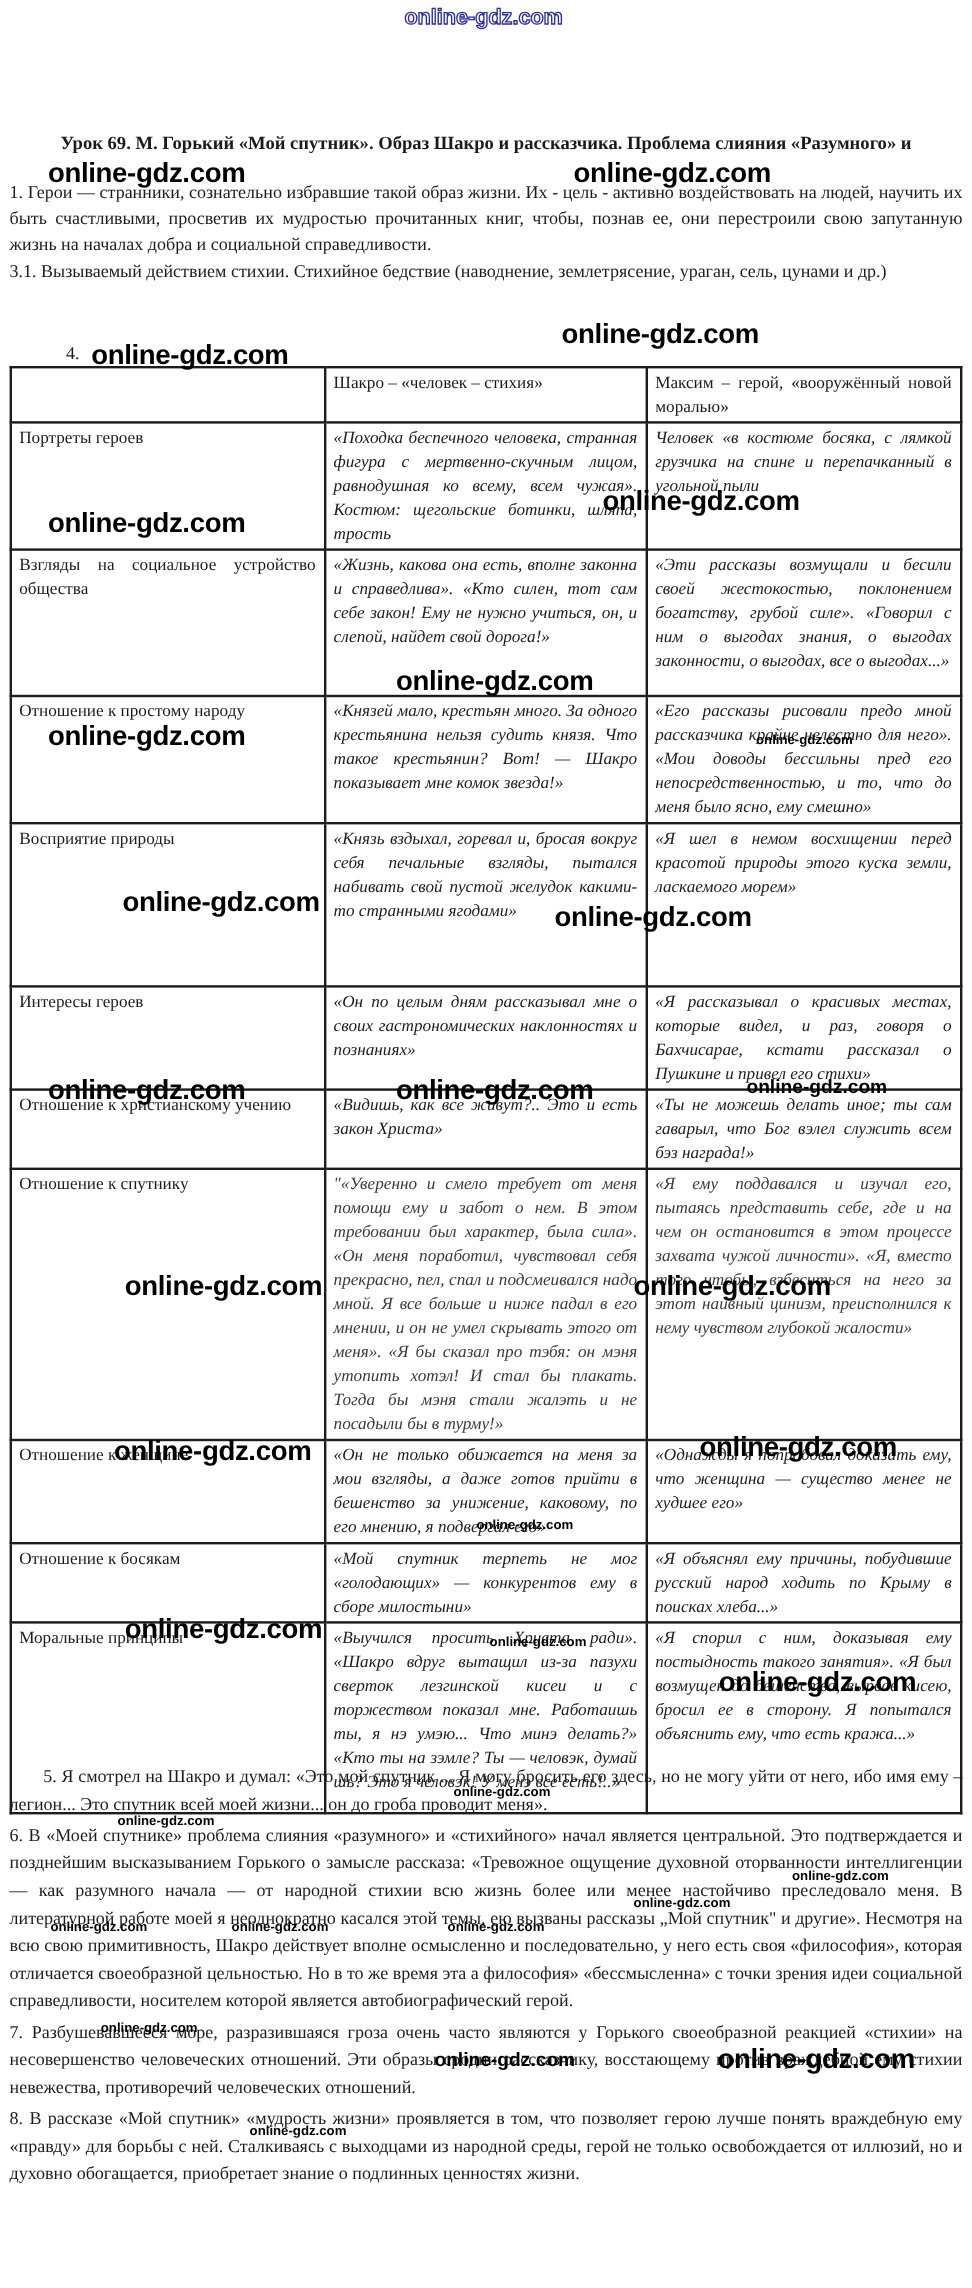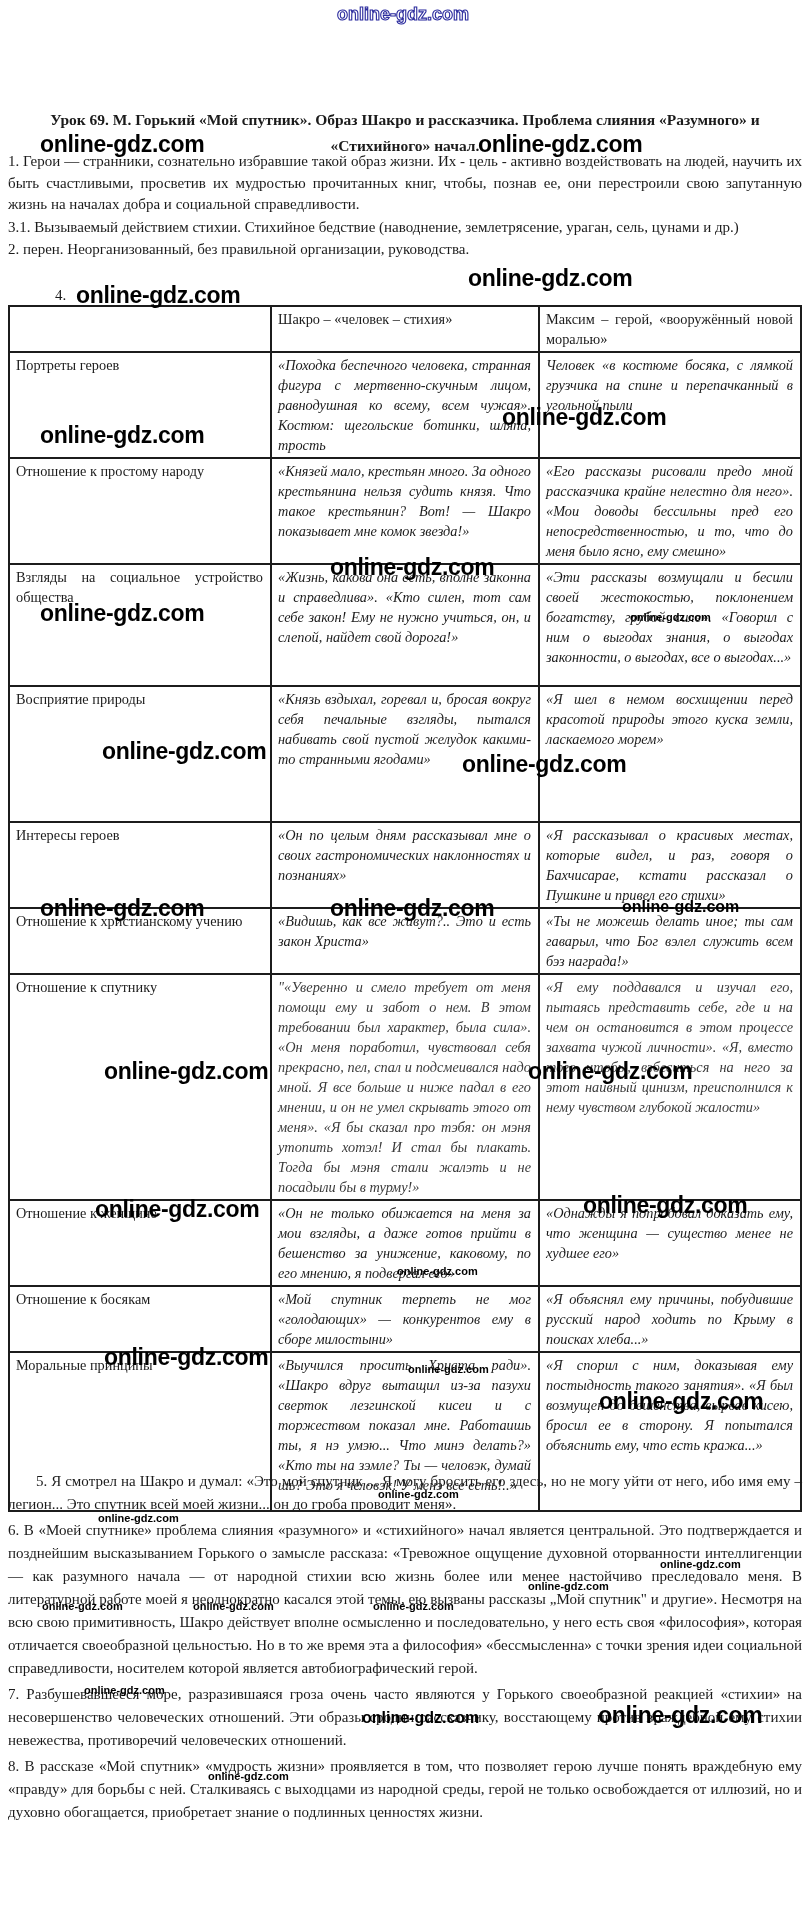--- a/index.html
+++ b/index.html
@@ -66,56 +66,54 @@
     text-shadow:0 0 1px #9a9ae0;
   }
 </style>
 </head>
 <body>
 
 <div class="page">
 
   <div class="title">
     <div>Урок 69. М. Горький «Мой спутник». Образ Шакро и рассказчика. Проблема слияния «Разумного» и</div>
-    <div>«Стихийного» начал.</div>
   </div>
 
   <div class="intro">
     <p>1.  Герои — странники, сознательно избравшие такой образ жизни. Их - цель - активно воздействовать на людей, научить их быть счастливыми, просветив их мудростью прочитанных книг, чтобы, познав ее, они перестроили свою запутанную жизнь на началах добра и социальной справедливости.</p>
     <p>3.1.  Вызываемый действием стихии. Стихийное бедствие (наводнение, землетрясение, ураган, сель, цунами и др.)</p>
-    <p>2.  перен. Неорганизованный, без правильной организации, руководства.</p>
   </div>
   <span class="num4">4.</span>
 
   <table class="cmp">
     <colgroup>
         <col style="width:262px">
         <col style="width:268px">
         <col style="width:262px">
       </colgroup>
     <tbody>
         <tr style="height:41px">
       <td class="lbl"></td>
       <td class="lbl">Шакро – «человек – стихия»</td>
       <td class="lbl">Максим – герой, «вооружённый новой моралью»</td>
     </tr>
     <tr style="height:105px">
       <td class="lbl">Портреты героев</td>
       <td class="q">«Походка беспечного человека, странная фигура с мертвенно-скучным лицом, равнодушная ко всему, всем чужая». Костюм: щегольские ботинки, шляпа, трость</td>
       <td class="q">Человек «в костюме босяка, с лямкой грузчика на спине и перепачканный в угольной пыли</td>
     </tr>
+    <tr style="height:122px">
+      <td class="lbl">Взгляды на социальное устройство общества</td>
+      <td class="q">«Жизнь, какова она есть, вполне законна и справедлива». «Кто силен, тот сам себе закон! Ему не нужно учиться, он, и слепой, найдет свой дорога!»</td>
+      <td class="q">«Эти рассказы возмущали и бесили своей жестокостью, поклонением богатству, грубой силе». «Говорил с ним о выгодах знания, о выгодах законности, о выгодах, все о выгодах...»</td>
+    </tr>
     <tr style="height:104px">
       <td class="lbl">Отношение к простому народу</td>
       <td class="q">«Князей мало, крестьян много. За одного крестьянина нельзя судить князя. Что такое крестьянин? Вот! — Шакро показывает мне комок звезда!»</td>
       <td class="q">«Его рассказы рисовали предо мной рассказчика крайне нелестно для него». «Мои доводы бессильны пред его непосредственностью, и то, что до меня было ясно, ему смешно»</td>
-    </tr>
-    <tr style="height:122px">
-      <td class="lbl">Взгляды на социальное устройство общества</td>
-      <td class="q">«Жизнь, какова она есть, вполне законна и справедлива». «Кто силен, тот сам себе закон! Ему не нужно учиться, он, и слепой, найдет свой дорога!»</td>
-      <td class="q">«Эти рассказы возмущали и бесили своей жестокостью, поклонением богатству, грубой силе». «Говорил с ним о выгодах знания, о выгодах законности, о выгодах, все о выгодах...»</td>
     </tr>
     <tr style="height:136px">
       <td class="lbl">Восприятие природы</td>
       <td class="q">«Князь вздыхал, горевал и, бросая вокруг себя печальные взгляды, пытался набивать свой пустой желудок какими- то странными ягодами»</td>
       <td class="q">«Я шел в немом восхищении перед красотой природы этого куска земли, ласкаемого морем»</td>
     </tr>
     <tr style="height:82px">
       <td class="lbl">Интересы героев</td>
       <td class="q">«Он по целым дням рассказывал мне о своих гастрономических наклонностях и познаниях»</td>
       <td class="q">«Я рассказывал о красивых местах, которые видел, и раз, говоря о Бахчисарае, кстати рассказал о Пушкине и привел его стихи»</td>

